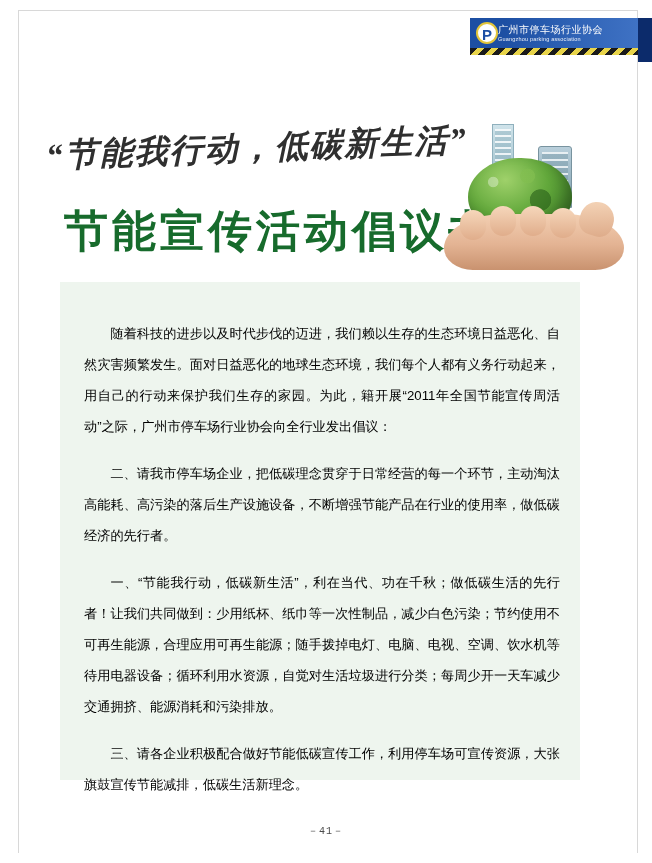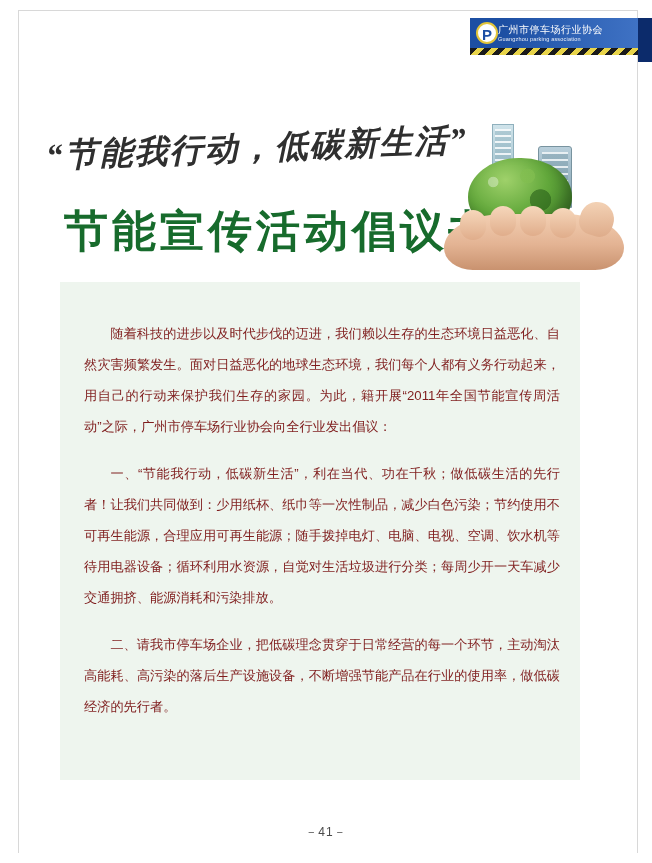--- a/index.html
+++ b/index.html
@@ -206,38 +206,38 @@
     width: 520px;
     height: 498px;
     background: #eef5ee;
   }
   .body-text {
     position: absolute;
     left: 84px; top: 318px;
     width: 476px;
     font-family: "Liberation Sans", sans-serif;
     font-size: 13.2px;
-    color: #7f1d1d;
+    color: #000000;
     line-height: 31px;
     text-align: justify;
     text-justify: inter-ideograph;
   }
   .body-text p {
     margin: 0 0 16px 0;
     text-indent: 2em;
   }
 
   
   .page-number {
     position: absolute;
     left: 0; top: 824px;
     width: 652px;
     text-align: center;
-    font-family: Liberation Sans, sans-serif;
-    font-size: 12px;
+    font-family: Liberation Mono, monospace;
+    font-size: 10px;
     color: #4a4a4a;
     letter-spacing: 1px;
   }
 </style>
 </head>
 <body>
 
 <div class="page">
 
   <div class="page-border-left"></div>
@@ -265,19 +265,20 @@
     <div class="finger f1"></div>
     <div class="finger f2"></div>
     <div class="finger f3"></div>
     <div class="finger f4"></div>
     <div class="thumb"></div>
   </div>
 
   <div class="body-panel"></div>
   <div class="body-text">
     <p>随着科技的进步以及时代步伐的迈进，我们赖以生存的生态环境日益恶化、自然灾害频繁发生。面对日益恶化的地球生态环境，我们每个人都有义务行动起来，用自己的行动来保护我们生存的家园。为此，籍开展“2011年全国节能宣传周活动”之际，广州市停车场行业协会向全行业发出倡议：</p>
+    <p>二、请我市停车场企业，把低碳理念贯穿于日常经营的每一个环节，主动淘汰高能耗、高污染的落后生产设施设备，不断增强节能产品在行业的使用率，做低碳经济的先行者。</p>
     <p>一、“节能我行动，低碳新生活”，利在当代、功在千秋；做低碳生活的先行者！让我们共同做到：少用纸杯、纸巾等一次性制品，减少白色污染；节约使用不可再生能源，合理应用可再生能源；随手拨掉电灯、电脑、电视、空调、饮水机等待用电器设备；循环利用水资源，自觉对生活垃圾进行分类；每周少开一天车减少交通拥挤、能源消耗和污染排放。</p>
-    <p>二、请我市停车场企业，把低碳理念贯穿于日常经营的每一个环节，主动淘汰高能耗、高污染的落后生产设施设备，不断增强节能产品在行业的使用率，做低碳经济的先行者。</p>
+    <p>三、请各企业积极配合做好节能低碳宣传工作，利用停车场可宣传资源，大张旗鼓宣传节能减排，低碳生活新理念。</p>
   </div>
 
   <div class="page-number">－41－</div>
 
 </div>
 
 </body></html>

